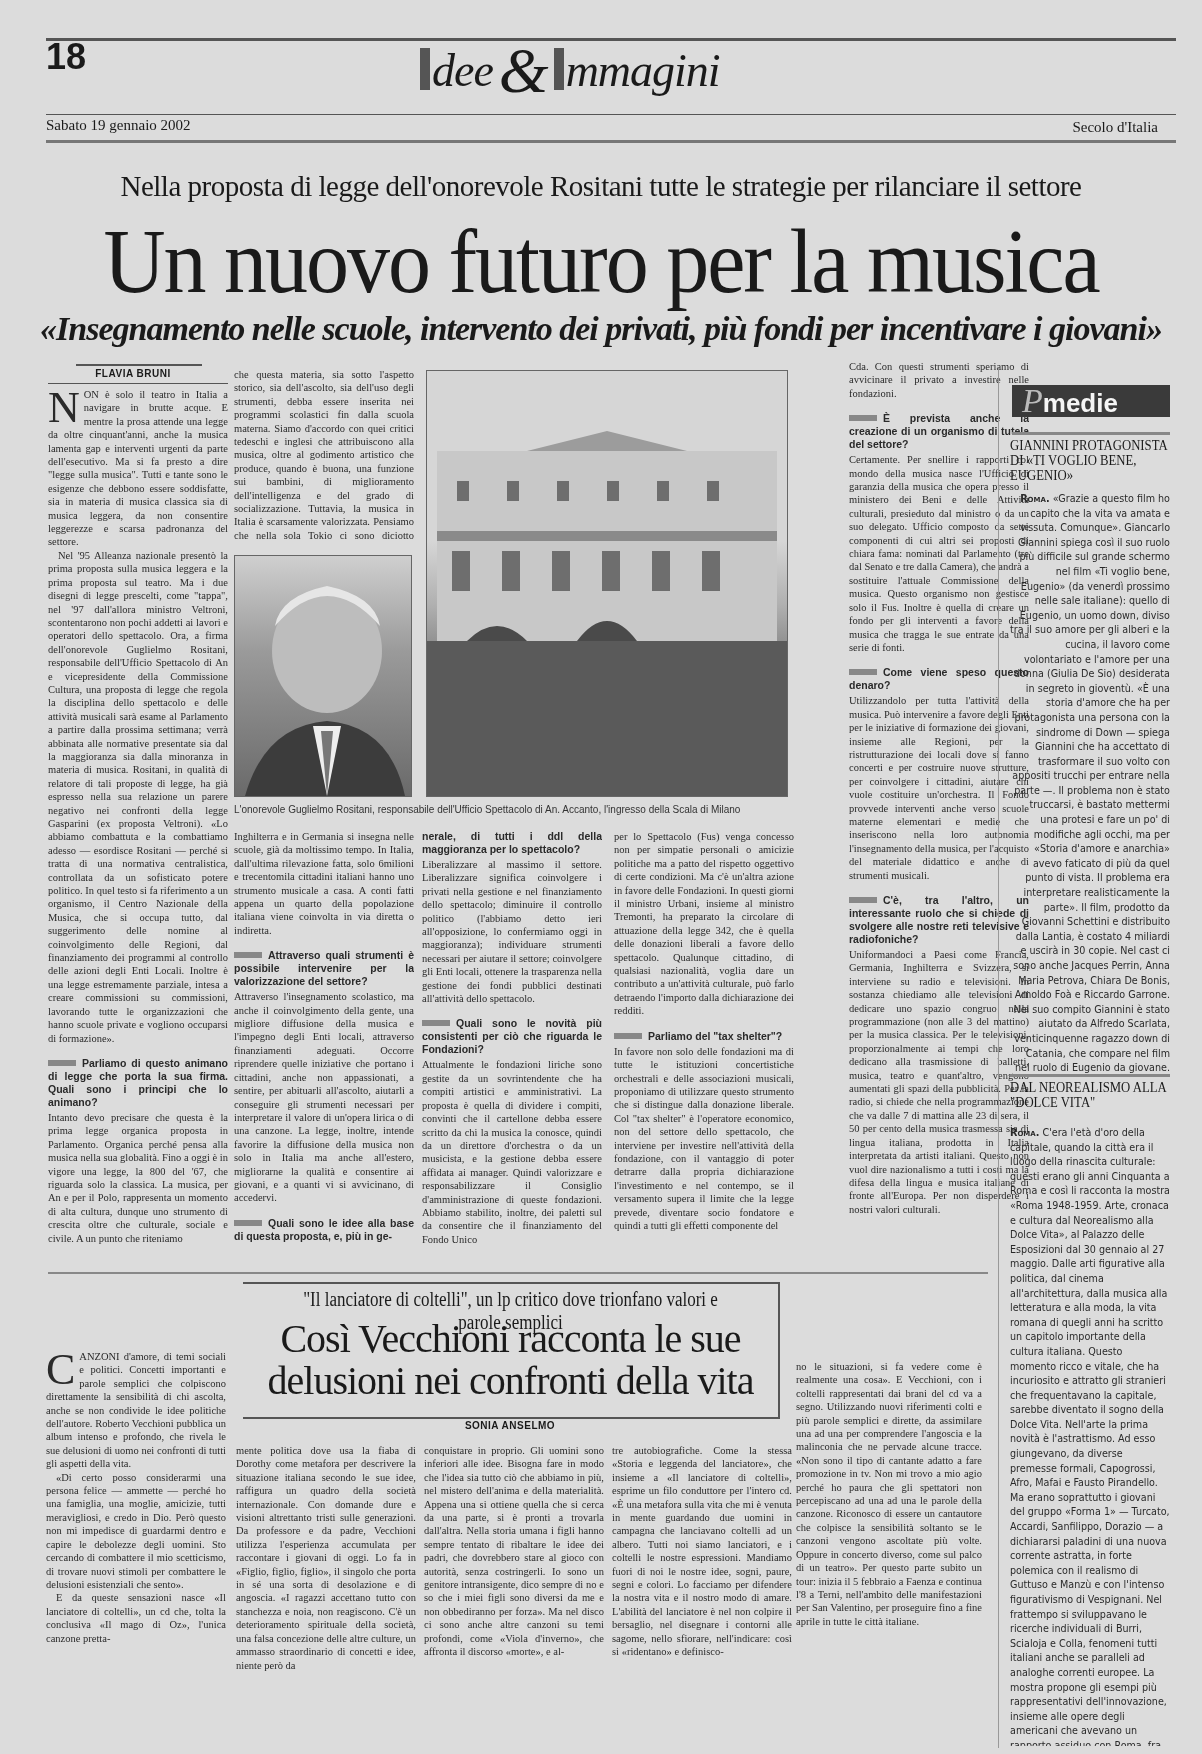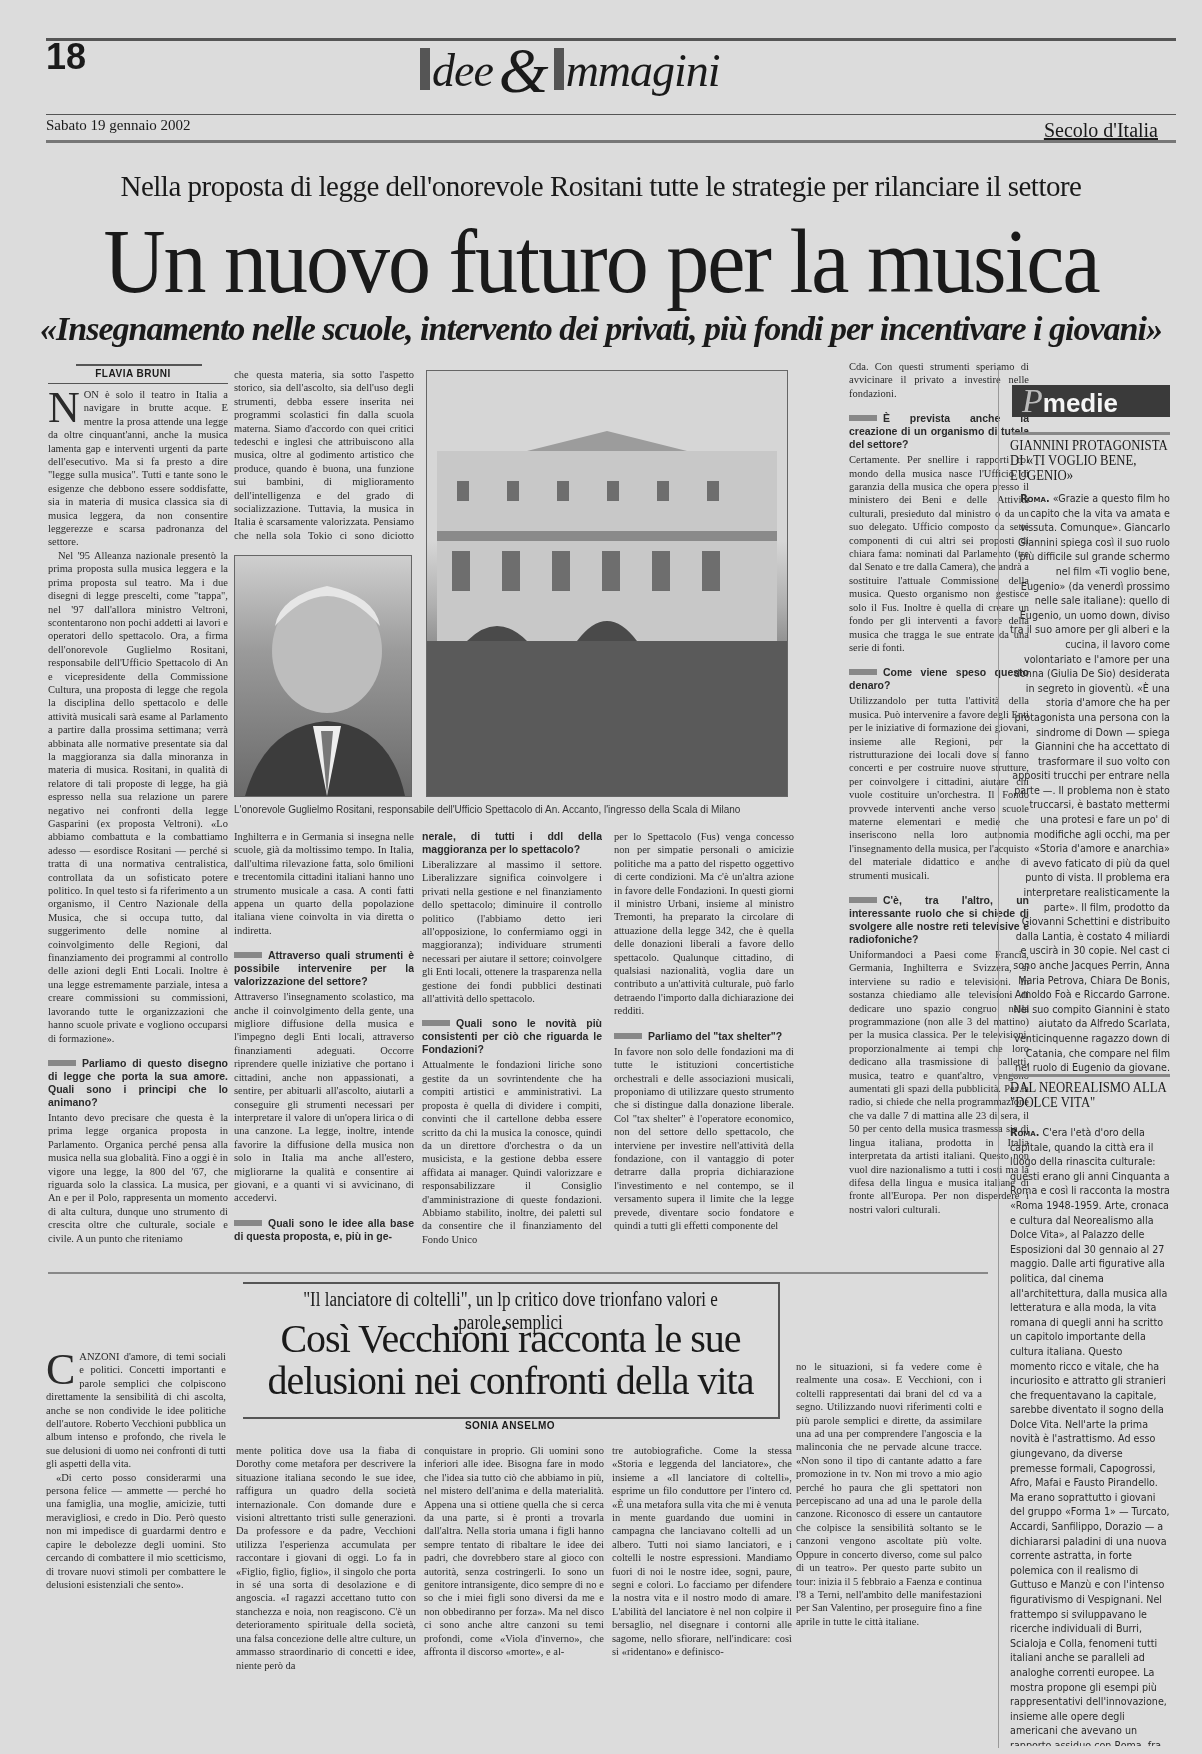--- a/index.html
+++ b/index.html
@@ -4,21 +4,21 @@
 <style>
   html,body{margin:0;padding:0;}
   body{width:1202px;height:1754px;background:#dcdcdc;position:relative;overflow:hidden;font-family:"Liberation Serif",serif;color:#1a1a1a;}
   .abs{position:absolute;}
   .rule{position:absolute;background:#555;}
   .pagenum{left:46px;top:36px;font-family:"Liberation Sans",sans-serif;font-weight:bold;font-size:36px;}
   .masthead{left:420px;top:34px;font-size:46px;font-style:italic;font-family:"Liberation Serif",serif;letter-spacing:-1px;}
   .masthead .bar{display:inline-block;width:10px;height:42px;background:#555;vertical-align:-4px;margin-right:2px;}
   .masthead .amp{font-size:64px;vertical-align:-6px;margin:0 6px;}
   .dateline{left:46px;top:117px;font-size:15px;}
-  .paper{right:44px;top:119px;font-size:20px;text-decoration:underline;}
+  .paper{right:44px;top:119px;font-size:15px;}
   .kicker{left:0;width:1202px;top:170px;text-align:center;font-size:29px;letter-spacing:-0.5px;}
   .headline{left:0;width:1202px;top:212px;text-align:center;font-size:86px;line-height:100px;letter-spacing:-2px;transform:scaleY(1.05);}
   .subhead{left:0;width:1202px;top:310px;text-align:center;font-size:34px;font-style:italic;font-weight:bold;letter-spacing:-1px;}
   .byline{font-family:"Liberation Sans",sans-serif;font-weight:bold;font-size:10px;text-align:center;letter-spacing:0.5px;}
   .col{position:absolute;font-size:10.5px;line-height:13.4px;text-align:justify;overflow:hidden;color:#2a2a2a;}
   .col p{margin:0 0 0 0;text-indent:10px;}
   .q{font-family:"Liberation Sans",sans-serif;font-weight:bold;font-size:10.5px;line-height:13px;margin:12px 0 2px 0;}
   .q .mk{display:inline-block;width:28px;height:6px;background:#888;margin-right:6px;vertical-align:1px;}
   .dropcap{float:left;font-size:44px;line-height:36px;margin:2px 4px 0 0;}
   .photo{position:absolute;background:#8a8a8a;border:1px solid #666;}
@@ -50,21 +50,21 @@
 <div class="abs subhead">«Insegnamento nelle scuole, intervento dei privati, più fondi per incentivare i giovani»</div>
 
 <div class="rule" style="left:76px;top:364px;width:126px;height:2px;"></div>
 <div class="abs byline" style="left:70px;top:368px;width:126px;">FLAVIA BRUNI</div>
 <div class="rule" style="left:48px;top:383px;width:180px;height:1px;"></div>
 
 <div class="col" style="left:48px;top:388px;width:180px;height:882px;">
   <span class="dropcap">N</span>
   <p style="text-indent:0">ON è solo il teatro in Italia a navigare in brutte acque. E mentre la prosa attende una legge da oltre cinquant'anni, anche la musica lamenta gap e interventi urgenti da parte dell'esecutivo. Ma si fa presto a dire "legge sulla musica". Tutti e tante sono le esigenze che debbono essere soddisfatte, sia in materia di musica classica sia di musica leggera, da non consentire leggerezze e scarsa padronanza del settore.</p>
   <p>Nel '95 Alleanza nazionale presentò la prima proposta sulla musica leggera e la prima proposta sul teatro. Ma i due disegni di legge prescelti, come "tappa", nel '97 dall'allora ministro Veltroni, scontentarono non pochi addetti ai lavori e operatori dello spettacolo. Ora, a firma dell'onorevole Guglielmo Rositani, responsabile dell'Ufficio Spettacolo di An e vicepresidente della Commissione Cultura, una proposta di legge che regola la disciplina dello spettacolo e delle attività musicali sarà esame al Parlamento a partire dalla prossima settimana; verrà abbinata alle normative presentate sia dal la maggioranza sia dalla minoranza in materia di musica. Rositani, in qualità di relatore di tali proposte di legge, ha già espresso nella sua relazione un parere negativo nei confronti della legge Gasparini (ex proposta Veltroni). «Lo abbiamo combattuta e la combattiamo adesso — esordisce Rositani — perché si tratta di una normativa centralistica, controllata da un sofisticato potere politico. In quel testo si fa riferimento a un organismo, il Centro Nazionale della Musica, che si occupa tutto, dal suggerimento delle nomine al coinvolgimento delle Regioni, dal finanziamento dei programmi al controllo delle azioni degli Enti Locali. Inoltre è una legge estremamente parziale, intesa a creare commissioni su commissioni, lavorando tutte le organizzazioni che hanno scuole private e vogliono occuparsi di formazione».</p>
-  <div class="q"><span class="mk"></span><span>Parliamo di questo disegno di legge che porta la sua amore. Quali sono i principi che lo animano?</span></div>
+  <div class="q"><span class="mk"></span><span>Parliamo di questo animano di legge che porta la sua firma. Quali sono i principi che lo animano?</span></div>
   <p style="text-indent:0">Intanto devo precisare che questa è la prima legge organica proposta in Parlamento. Organica perché pensa alla musica nella sua globalità. Fino a oggi è in vigore una legge, la 800 del '67, che riguarda solo la classica. La musica, per An e per il Polo, rappresenta un momento di alta cultura, dunque uno strumento di crescita oltre che culturale, sociale e civile. A un punto che riteniamo</p>
 </div>
 
 <div class="col" style="left:234px;top:368px;width:180px;height:176px;">
   <p style="text-indent:0">che questa materia, sia sotto l'aspetto storico, sia dell'ascolto, sia dell'uso degli strumenti, debba essere inserita nei programmi scolastici fin dalla scuola materna. Siamo d'accordo con quei critici tedeschi e inglesi che attribuiscono alla musica, oltre al godimento artistico che produce, quando è buona, una funzione sui bambini, di miglioramento dell'intelligenza e del grado di socializzazione. Tuttavia, la musica in Italia è scarsamente valorizzata. Pensiamo che nella sola Tokio ci sono diciotto orchestre, in</p>
 </div>
 
 <div class="photo" style="left:234px;top:555px;width:176px;height:240px;background:linear-gradient(180deg,#cfcfcf 0%,#9a9a9a 40%,#6a6a6a 100%);">
   <svg width="176" height="240">
     <ellipse cx="92" cy="95" rx="55" ry="62" fill="#bdbdbd"></ellipse>
@@ -150,20 +150,21 @@
 <div class="rule" style="left:48px;top:1272px;width:940px;height:2px;background:#888;"></div>
 <div class="boxed"></div>
 <div class="vec-kicker">"Il lanciatore di coltelli", un lp critico dove trionfano valori e parole semplici</div>
 <div class="vec-head">Così Vecchioni racconta le sue delusioni nei confronti della vita</div>
 <div class="abs byline" style="left:430px;top:1420px;width:160px;">SONIA ANSELMO</div>
 
 <div class="col" style="left:46px;top:1350px;width:180px;height:385px;">
   <span class="dropcap">C</span>
   <p style="text-indent:0">ANZONI d'amore, di temi sociali e politici. Concetti importanti e parole semplici che colpiscono direttamente la sensibilità di chi ascolta, anche se non condivide le idee politiche dell'autore. Roberto Vecchioni pubblica un album intenso e profondo, che rivela le sue delusioni di uomo nei confronti di tutti gli aspetti della vita.</p>
   <p>«Di certo posso considerarmi una persona felice — ammette — perché ho una famiglia, una moglie, amicizie, tutti meravigliosi, e credo in Dio. Però questo non mi impedisce di guardarmi dentro e capire le debolezze degli uomini. Sto cercando di combattere il mio scetticismo, di trovare nuovi stimoli per combattere le delusioni esistenziali che sento».</p>
+  <p>E da queste sensazioni nasce «Il lanciatore di coltelli», un cd che, tolta la conclusiva «Il mago di Oz», l'unica canzone pretta-</p>
 </div>
 <div class="col" style="left:236px;top:1444px;width:180px;height:292px;">
   <p style="text-indent:0">mente politica dove usa la fiaba di Dorothy come metafora per descrivere la situazione italiana secondo le sue idee, raffigura un quadro della società internazionale. Con domande dure e visioni altrettanto tristi sulle generazioni. Da professore e da padre, Vecchioni utilizza l'esperienza accumulata per raccontare i giovani di oggi. Lo fa in «Figlio, figlio, figlio», il singolo che porta in sé una sorta di desolazione e di angoscia. «I ragazzi accettano tutto con stanchezza e noia, non reagiscono. C'è un deterioramento spirituale della società, una falsa concezione delle altre culture, un ammasso straordinario di concetti e idee, niente però da</p>
 </div>
 <div class="col" style="left:424px;top:1444px;width:180px;height:292px;">
   <p style="text-indent:0">conquistare in proprio. Gli uomini sono inferiori alle idee. Bisogna fare in modo che l'idea sia tutto ciò che abbiamo in più, nel mistero dell'anima e della materialità. Appena una si ottiene quella che si cerca da una parte, si è pronti a trovarla dall'altra. Nella storia umana i figli hanno sempre tentato di ribaltare le idee dei padri, che dovrebbero stare al gioco con autorità, senza costringerli. Io sono un genitore intransigente, dico sempre di no e so che i miei figli sono diversi da me e non obbediranno per forza». Ma nel disco ci sono anche altre canzoni su temi profondi, come «Viola d'inverno», che affronta il discorso «morte», e al-</p>
 </div>
 <div class="col" style="left:612px;top:1444px;width:180px;height:292px;">
   <p style="text-indent:0">tre autobiografiche. Come la stessa «Storia e leggenda del lanciatore», che insieme a «Il lanciatore di coltelli», esprime un filo conduttore per l'intero cd. «È una metafora sulla vita che mi è venuta in mente guardando due uomini in campagna che lanciavano coltelli ad un albero. Tutti noi siamo lanciatori, e i coltelli le nostre espressioni. Mandiamo fuori di noi le nostre idee, sogni, paure, segni e colori. Lo facciamo per difendere la nostra vita e il nostro modo di amare. L'abilità del lanciatore è nel non colpire il bersaglio, nel disegnare i contorni alle sagome, nello sfiorare, nell'indicare: così si «ridentano» e definisco-</p>
 </div>

